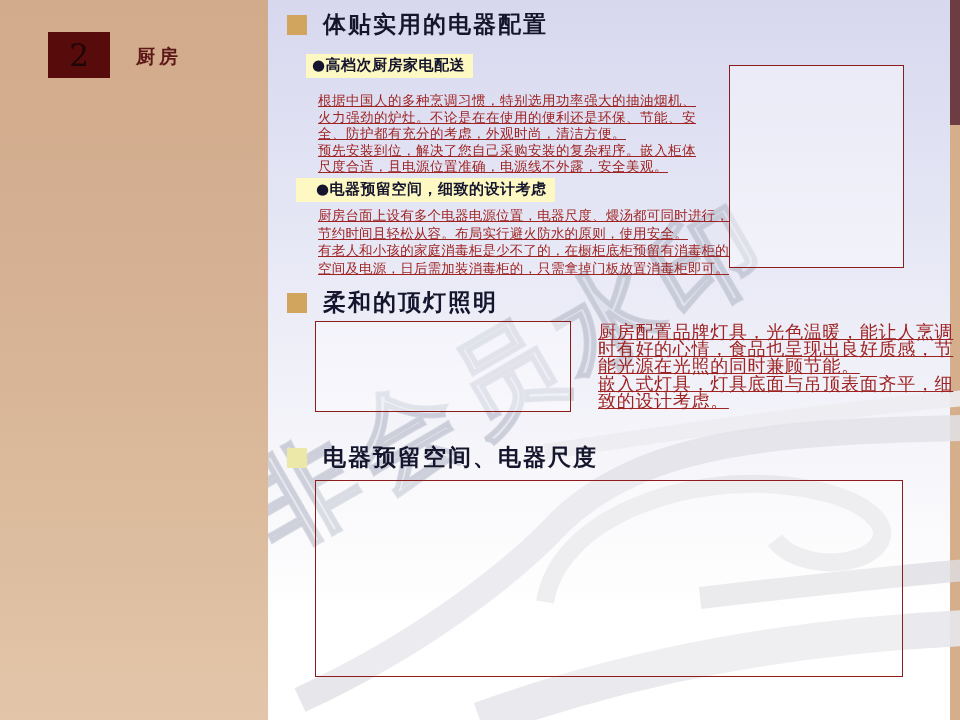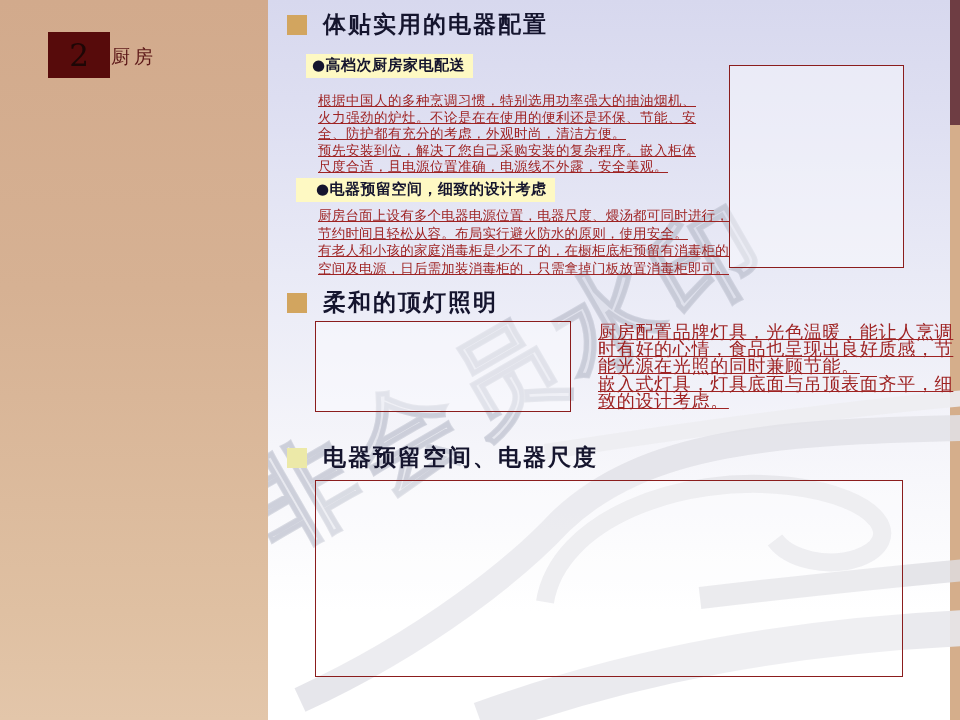--- a/index.html
+++ b/index.html
@@ -17,22 +17,22 @@
   .number-plate {
     position: absolute; left: 48px; top: 32px; width: 62px; height: 46px;
     background: #570b0b;
     display: flex; align-items: center; justify-content: center;
   }
   .number-plate span {
     font-family: "DejaVu Serif", "Liberation Serif", serif;
     font-size: 31px; color: #1d0706; line-height: 1;
   }
   .page-title {
-    position: absolute; left: 111px; top: 44px;
-    font-size: 19px; font-weight: 400; color: #5c1717; letter-spacing: 4px;
+    position: absolute; left: 136px; top: 44px;
+    font-size: 19px; font-weight: 700; color: #5c1717; letter-spacing: 4px;
   }
 
   
   .content-bg {
     position: absolute; left: 268px; top: 0; width: 692px; height: 720px;
     background: linear-gradient(180deg, #d7d8ee 0%, #dfe0f2 18%, #e9eaf6 38%, #f5f5fa 62%, #ffffff 85%);
     z-index: 0;
   }
 
   

